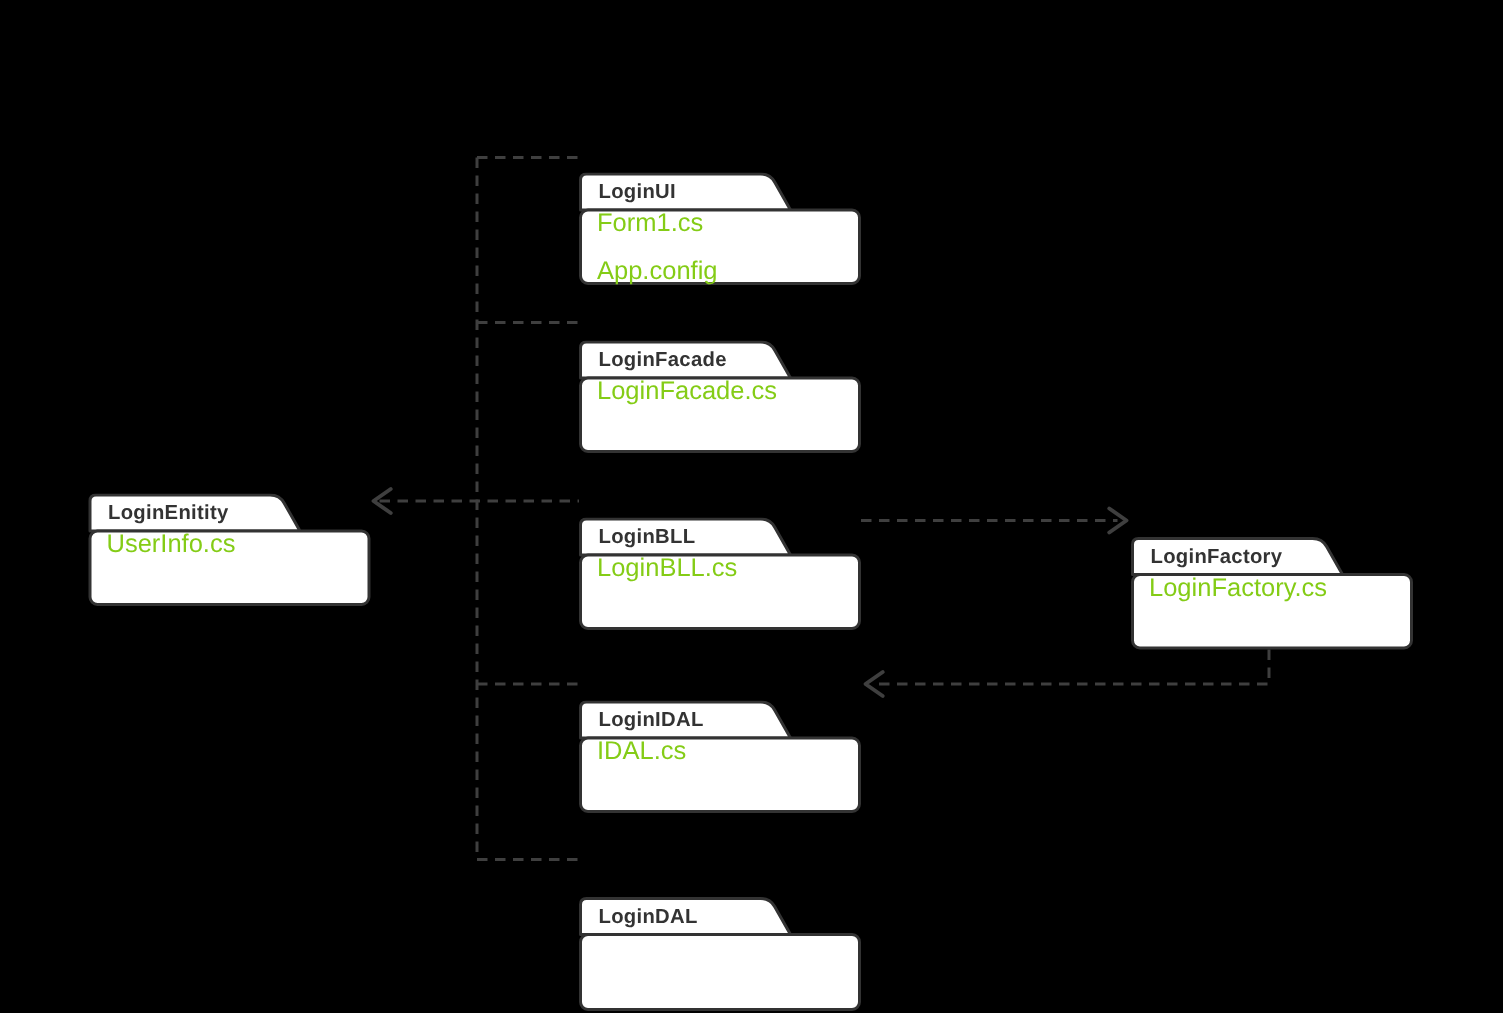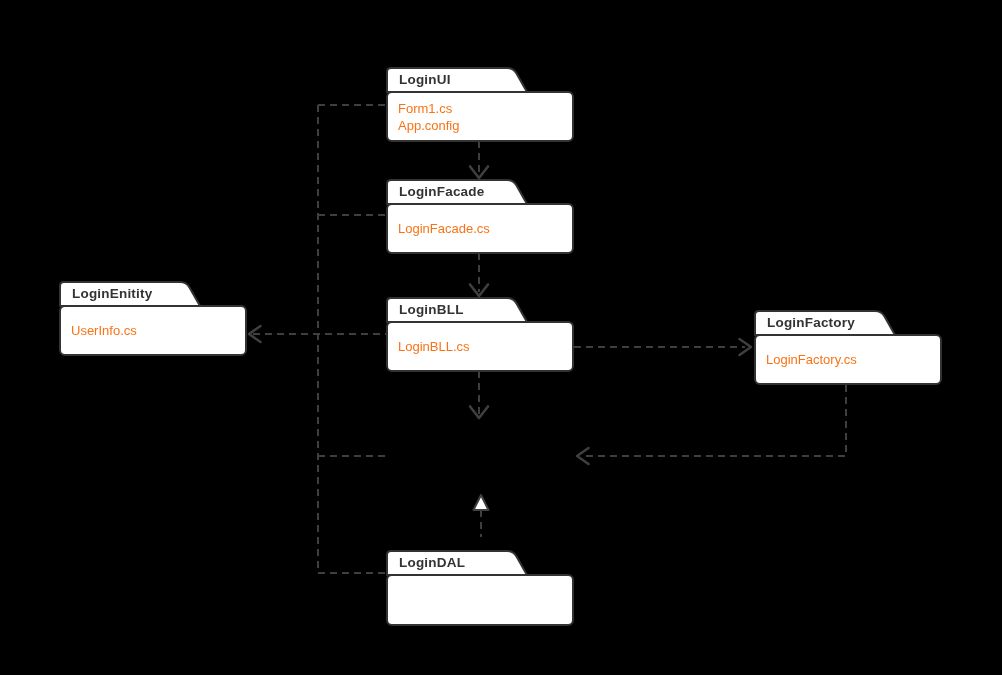--- a/index.html
+++ b/index.html
@@ -36,20 +36,21 @@
   .arrow-triangle {
     fill: #ffffff;
     stroke: #3f3f3f;
     stroke-width: 2;
     stroke-linejoin: round;
   }
   .package {
     position: absolute;
     width: 192px;
     height: 77px;
+    margin-top: 48px;
   }
   .pkg-shape {
     position: absolute;
     left: 0;
     top: 0;
     display: block;
   }
   .pkg-shape .shape {
     fill: #ffffff;
     stroke: #333333;
@@ -68,24 +69,24 @@
     letter-spacing: 0.2px;
     white-space: nowrap;
   }
   .pkg-files {
     position: absolute;
     left: 13px;
     top: 25px;
     height: 49px;
     display: flex;
     flex-direction: column;
-    justify-content: center;
-    font-size: 13px;
+    justify-content: space-between;
+    font-size: 17px;
     line-height: 17px;
-    color: #f97316;
+    color: #84cc16;
     white-space: nowrap;
   }
 </style>
 </head>
 <body>
 
 <div class="canvas">
 
   <svg class="edges" width="1002" height="675" viewBox="0 0 1002 675">
 
@@ -143,20 +144,30 @@
     <svg class="pkg-shape" width="192" height="77" viewBox="0 0 192 77">
       <path class="shape" d="M 2 25 V 5 Q 2 1 6 1 H 122 Q 128.5 1 131.5 6.5 L 142 25 Z"></path>
       <rect class="shape" x="2" y="25" width="186" height="49" rx="5"></rect>
     </svg>
     <div class="pkg-title">LoginFacade</div>
     <div class="pkg-files">
       <div>LoginFacade.cs</div>
     </div>
   </div>
 
+  <div class="package" style="left:385px; top:419px;">
+    <svg class="pkg-shape" width="192" height="77" viewBox="0 0 192 77">
+      <path class="shape" d="M 2 25 V 5 Q 2 1 6 1 H 122 Q 128.5 1 131.5 6.5 L 142 25 Z"></path>
+      <rect class="shape" x="2" y="25" width="186" height="49" rx="5"></rect>
+    </svg>
+    <div class="pkg-title">LoginIDAL</div>
+    <div class="pkg-files">
+      <div>IDAL.cs</div>
+    </div>
+  </div>
 
   <div class="package" style="left:385px; top:550px;">
     <svg class="pkg-shape" width="192" height="77" viewBox="0 0 192 77">
       <path class="shape" d="M 2 25 V 5 Q 2 1 6 1 H 122 Q 128.5 1 131.5 6.5 L 142 25 Z"></path>
       <rect class="shape" x="2" y="25" width="186" height="50" rx="5"></rect>
     </svg>
     <div class="pkg-title">LoginDAL</div>
   </div>
 
   <div class="package" style="left:753px; top:310px;">

